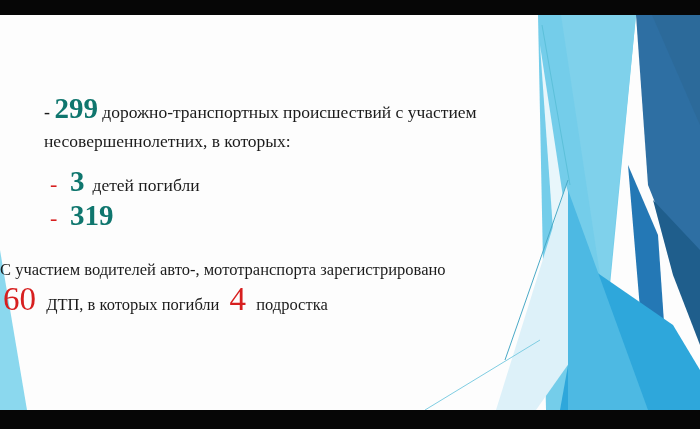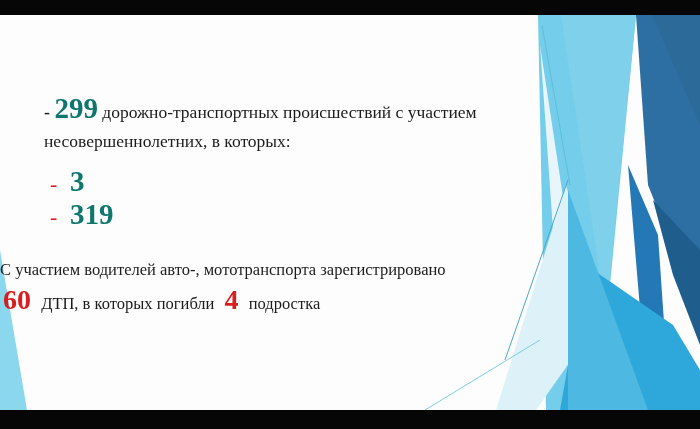--- a/index.html
+++ b/index.html
@@ -49,22 +49,22 @@
   }
   .bullet .num-big { margin-right: 8px; line-height: 26px; }
 
   .footer {
     position: absolute; top: 241px; left: 0; width: 592px;
     text-align: left; color: #1b1b1b;
     font-size: 16.5px; line-height: 27px;
   }
   .footer-line2 { margin-top: 3px; }
   .num-mid {
-    color: #d71f1f; font-weight: bold;
-    font-size: 28px; line-height: 27px;
+    color: #d71f1f; font-weight: normal;
+    font-size: 33px; line-height: 27px;
   }
   .footer-line2 .seg { margin: 0 3px; }
 </style>
 </head>
 <body>
 
 <div class="stage">
 
   <div class="letterbox top"></div>
 
@@ -96,20 +96,21 @@
     <div class="intro">
       <span class="dash">-</span>
       <span class="num-big">299</span>
       <span>дорожно-транспортных происшествий с участием несовершеннолетних, в которых:</span>
     </div>
 
     <div class="bullets">
       <div class="bullet">
         <span class="bullet-dash">-</span>
         <span class="num-big">3</span>
+        <span>детей погибли</span>
       </div>
       <div class="bullet">
         <span class="bullet-dash">-</span>
         <span class="num-big">319</span>
       </div>
     </div>
 
     <div class="footer">
       <div class="footer-line1">С участием водителей авто-, мототранспорта зарегистрировано</div>
       <div class="footer-line2">

